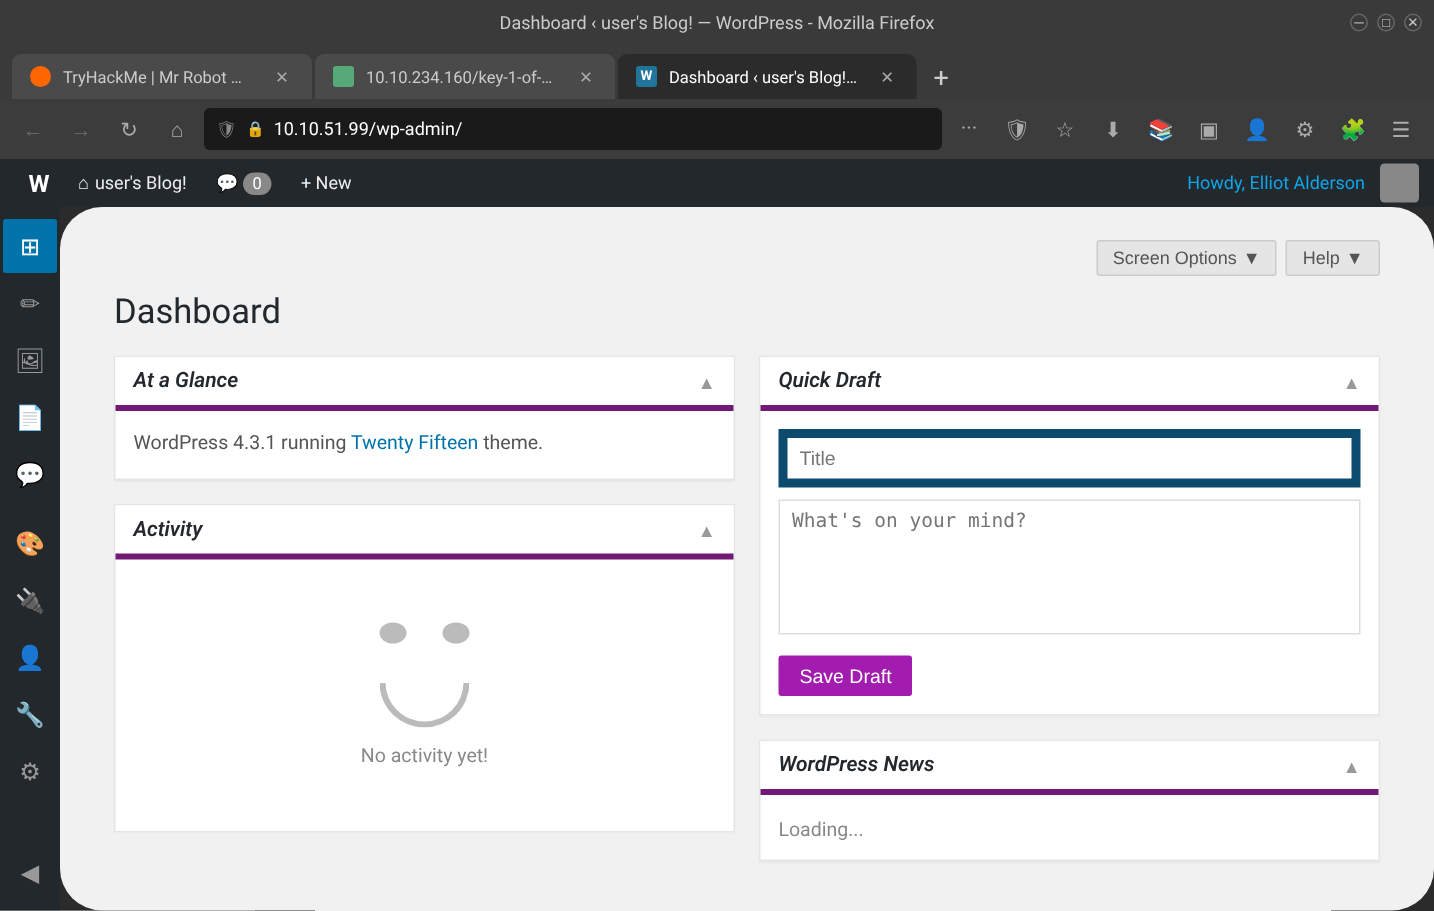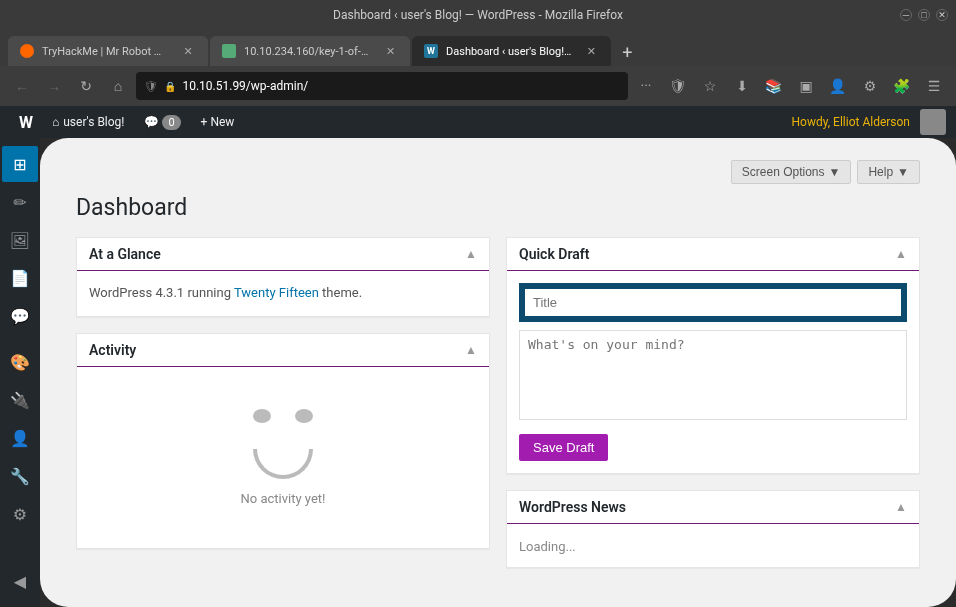--- a/index.html
+++ b/index.html
@@ -29,21 +29,21 @@
     .address-lock { color: #888; font-size: 11px; }
     .address-text { color: #fff; font-size: 12px; text-align: right; }
     .nav-icons-right { display: flex; align-items: center; gap: 4px; }
     .nav-icon { width: 28px; height: 28px; display: flex; align-items: center; justify-content: center; color: #aaa; font-size: 14px; cursor: pointer; }
 
     
     .wp-admin-bar { background: #23282d; height: 32px; display: flex; align-items: center; padding: 0 10px; gap: 0; position: relative; }
     .wp-logo { width: 32px; height: 32px; display: flex; align-items: center; justify-content: center; color: #fff; font-size: 18px; }
     .wp-admin-bar-item { color: #eee; font-size: 12px; padding: 0 10px; height: 32px; display: flex; align-items: center; gap: 4px; cursor: pointer; }
     .wp-admin-bar-right { margin-left: auto; display: flex; align-items: center; }
-    .howdy-text { color: #eab308; font-size: 12px; padding: 0 10px; }
+    .howdy-text { color: #0ea5e9; font-size: 12px; padding: 0 10px; }
     .howdy-avatar { width: 26px; height: 26px; background: #888; border-radius: 3px; }
 
     
     .wp-wrapper { display: flex; flex: 1; overflow: hidden; }
     .wp-sidebar { width: 40px; background: #23282d; display: flex; flex-direction: column; align-items: center; padding-top: 8px; gap: 2px; }
     .sidebar-item { width: 36px; height: 36px; display: flex; align-items: center; justify-content: center; color: #999; font-size: 16px; cursor: pointer; border-radius: 2px; }
     .sidebar-item.active { background: #0073aa; color: #fff; }
 
     .wp-main { flex: 1; overflow-y: auto; background: #f1f1f1; padding: 16px; border-radius: 28px; }
 
@@ -51,21 +51,21 @@
     .screen-options-bar { display: flex; justify-content: flex-end; padding: 6px 20px 0 20px; gap: 6px; }
     .screen-option-btn { background: #e5e5e5; border: 1px solid #ccc; color: #555; font-size: 12px; padding: 4px 10px; cursor: pointer; display: flex; align-items: center; gap: 4px; border-radius: 2px; }
 
     .wp-content { padding: 10px 20px 20px 20px; }
     .page-title { font-size: 23px; font-weight: 400; color: #23282d; margin-bottom: 16px; }
 
     
     .dashboard-grid { display: grid; grid-template-columns: 1fr 1fr; gap: 16px; }
 
     .widget-box { background: #fff; border: 1px solid #e5e5e5; box-shadow: 0 1px 1px rgba(0,0,0,0.04); }
-    .widget-header { background: #fff; border-bottom: 1px solid #701a75; padding: 8px 12px; display: flex; align-items: center; justify-content: space-between; }
+    .widget-header { background: #fff; border-bottom: 4px solid #701a75; padding: 8px 12px; display: flex; align-items: flex-end; justify-content: space-between; font-style: italic; }
     .widget-title { font-size: 14px; font-weight: 600; color: #23282d; }
     .widget-collapse { color: #999; cursor: pointer; font-size: 12px; }
     .widget-body { padding: 12px; }
 
     
     .at-glance-text { font-size: 13px; color: #555; line-height: 1.6; }
     .at-glance-text a { color: #0073aa; text-decoration: none; }
 
     
     .activity-empty { display: flex; flex-direction: column; align-items: center; justify-content: center; padding: 30px 20px; }

